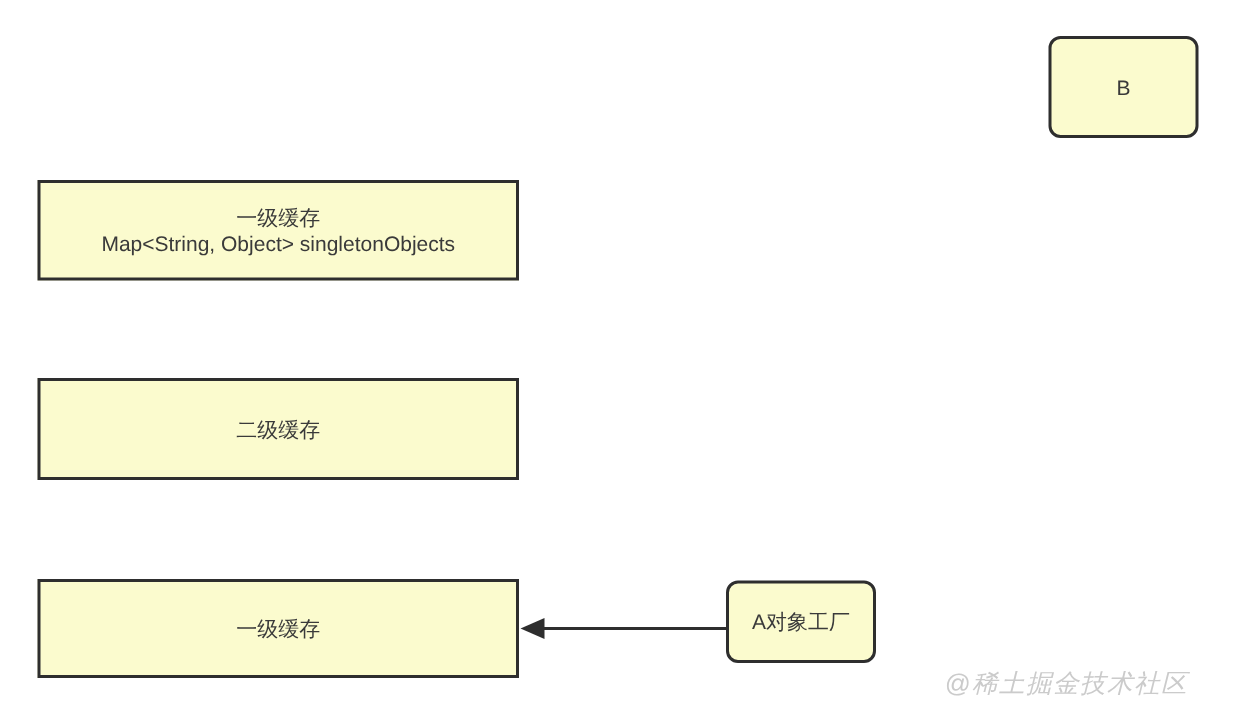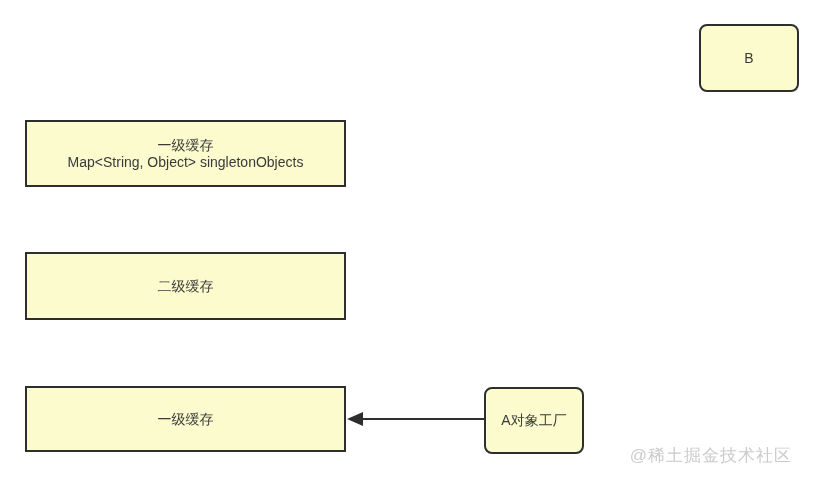--- a/index.html
+++ b/index.html
@@ -36,37 +36,38 @@
     line-height: 17px;
     white-space: nowrap;
   }
   .node.rounded {
     border-radius: 8px;
     font-size: 14px;
   }
   #cache-level1 { left: 25px;  top: 120px; width: 321px; height: 67px; }
   #cache-level2 { left: 25px;  top: 252px; width: 321px; height: 68px; gap: 12px; }
   #cache-level3 { left: 25px;  top: 386px; width: 321px; height: 66px; }
-  #node-factory { left: 484px; top: 387px; width: 100px; height: 67px; }
+  #node-factory { left: 484px; top: 387px; width: 100px; height: 55px; }
   #node-b       { left: 699px; top: 24px;  width: 100px; height: 68px; }
   #arrow-factory-to-level3 {
     position: absolute;
     left: 346px;
     top: 407px;
     width: 140px;
     height: 24px;
   }
   .watermark {
     position: absolute;
     right: 32px;
     bottom: 12px;
     font-size: 17px;
     letter-spacing: 1px;
     color: var(--watermark, #cbcbcb);
     user-select: none;
+    font-style: italic;
   }
 </style>
 </head>
 <body>
 
 <div class="canvas">
 
   <div class="node" id="cache-level1">
     <div class="node-title">一级缓存</div>
     <div class="node-code">Map&lt;String, Object&gt; singletonObjects</div>

